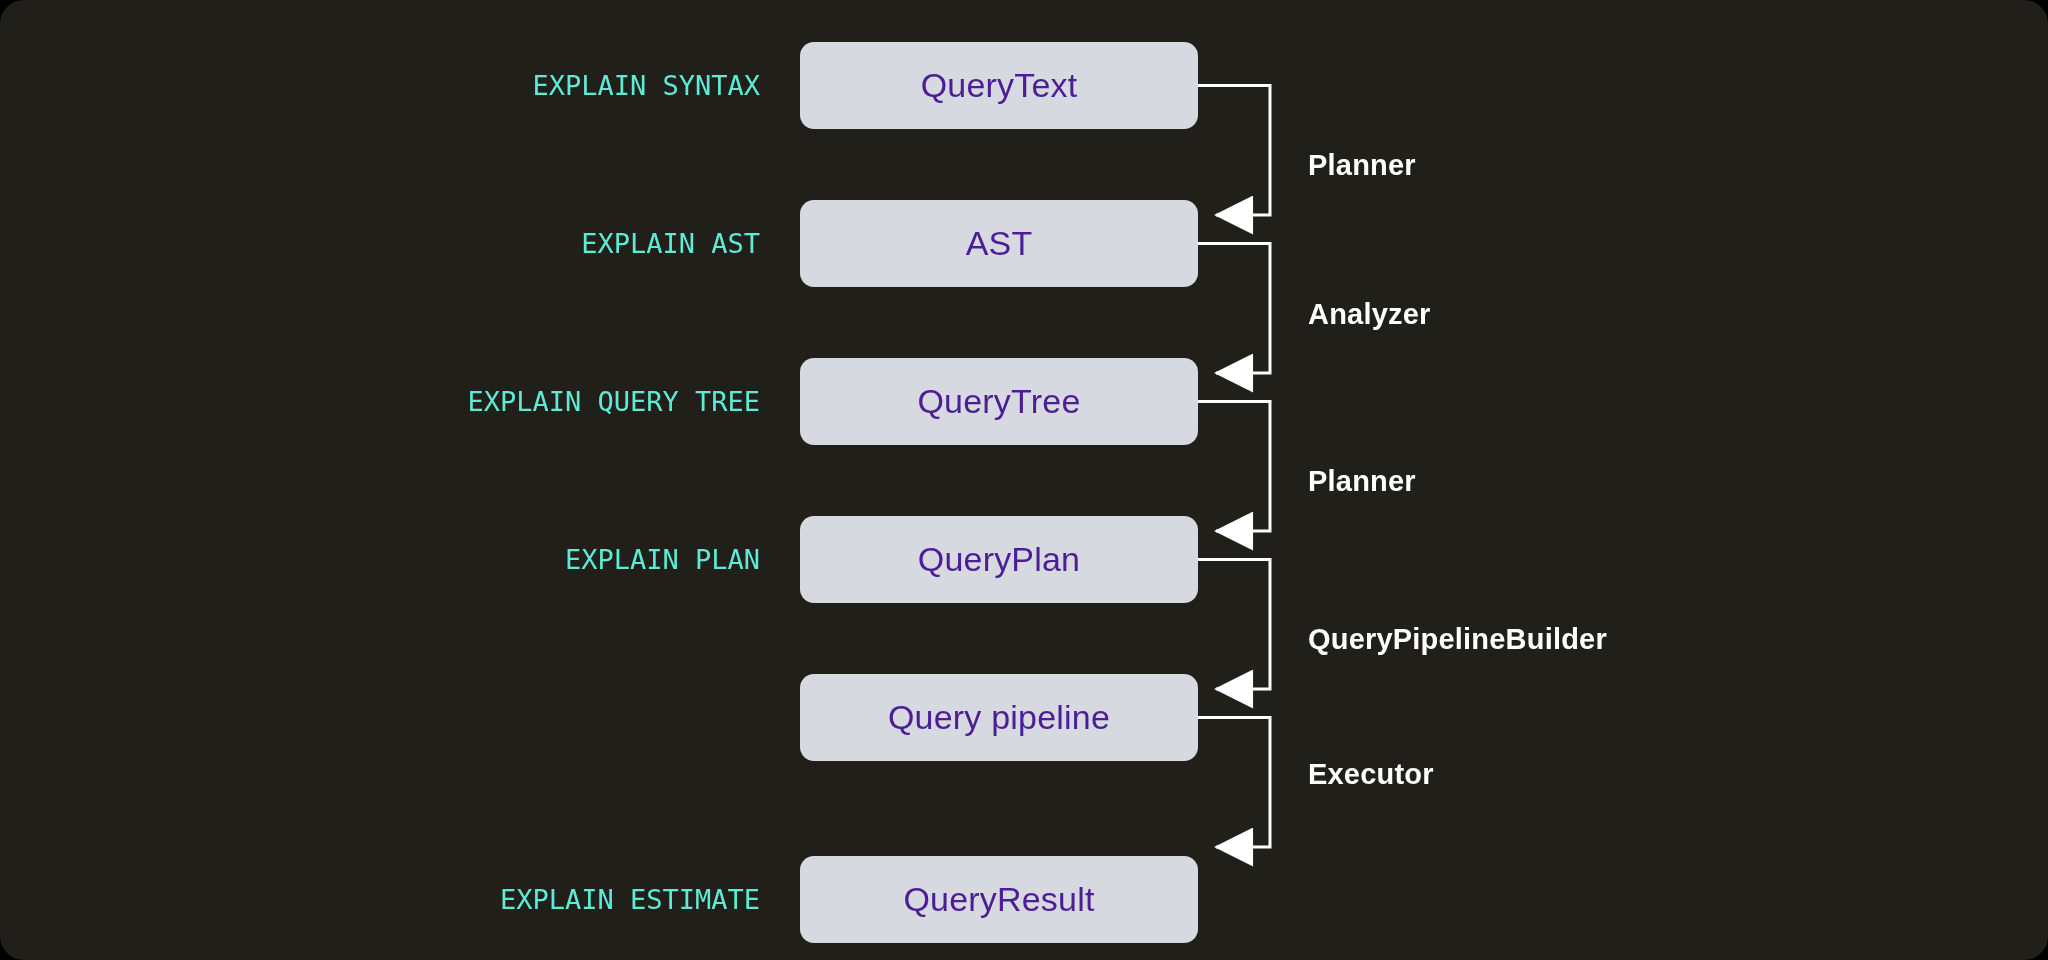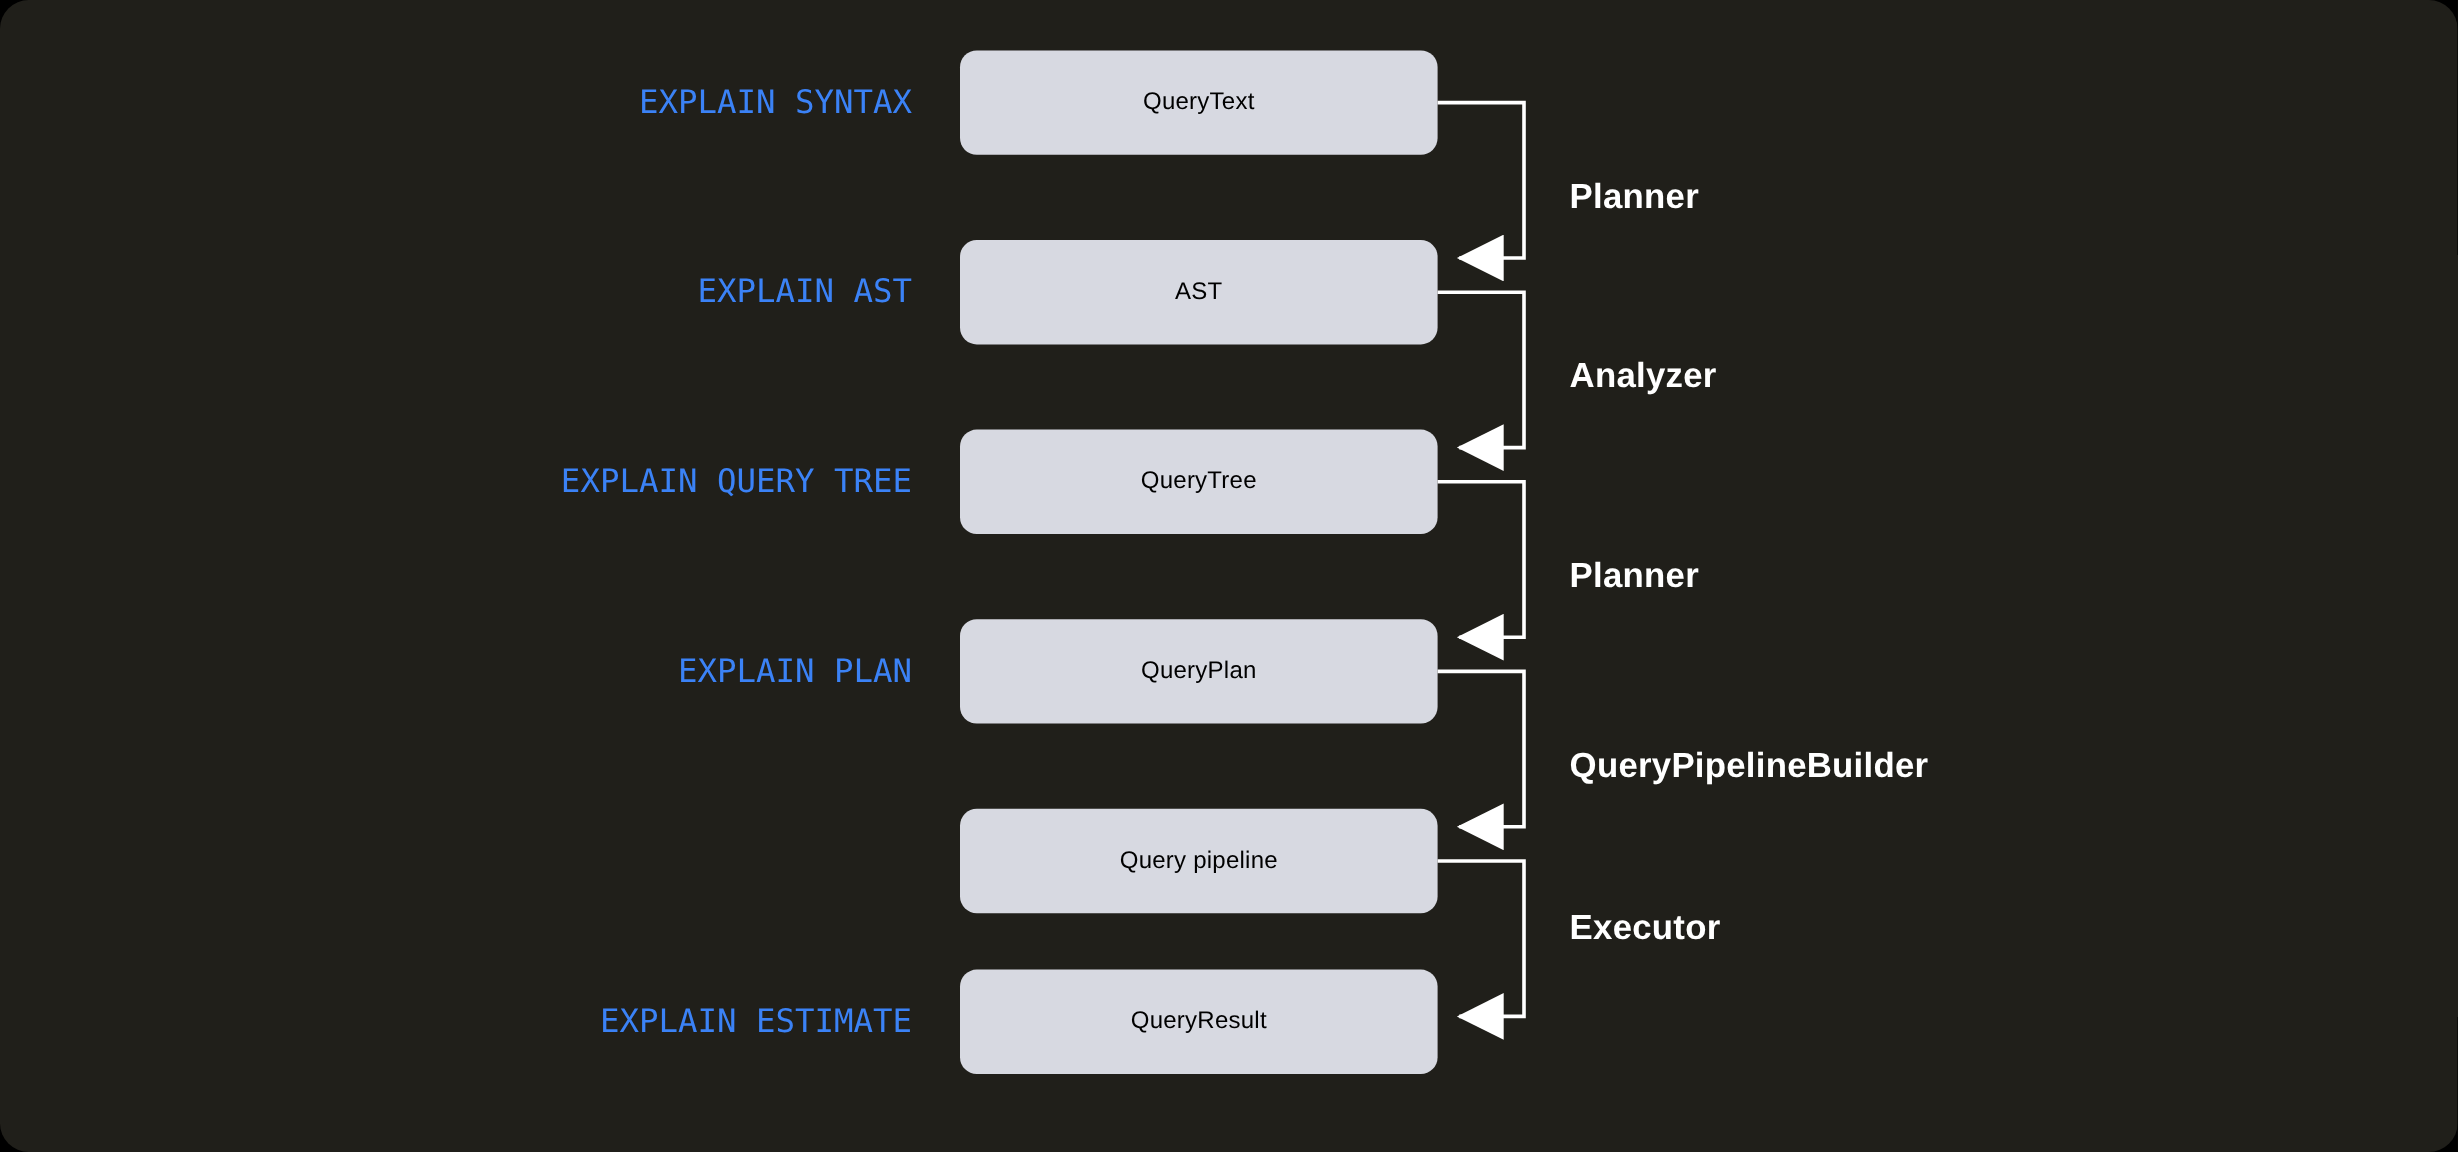--- a/index.html
+++ b/index.html
@@ -23,42 +23,42 @@
     height: 87px;
   }
   .cmd {
     position: absolute;
     left: 0;
     top: 0;
     width: 760px;
     height: 87px;
     line-height: 87px;
     text-align: right;
-    color: #3b82f6;
+    color: #5eead4;
     font-family: "DejaVu Sans Mono", "Liberation Mono", monospace;
     font-size: 27px;
     font-weight: 400;
     letter-spacing: 0px;
     white-space: pre;
   }
   .stage-box {
     position: absolute;
     left: 800px;
     top: 0;
     width: 398px;
     height: 87px;
     background: #d7d9e1;
     border-radius: 14px;
     display: flex;
     align-items: center;
     justify-content: center;
   }
   .stage-box span {
-    color: #000000;
-    font-size: 20px;
+    color: #4c1d95;
+    font-size: 34px;
     font-weight: 500;
     letter-spacing: 0.2px;
   }
   .connectors {
     position: absolute;
     left: 0;
     top: 0;
     pointer-events: none;
   }
   .component-label {
@@ -104,21 +104,21 @@
       <span>QueryPlan</span>
     </div>
   </div>
 
   <div class="row" style="top:674px">
     <div class="stage-box">
       <span>Query pipeline</span>
     </div>
   </div>
 
-  <div class="row" style="top:808px">
+  <div class="row" style="top:856px">
     <div class="cmd">EXPLAIN ESTIMATE</div>
     <div class="stage-box">
       <span>QueryResult</span>
     </div>
   </div>
 
   <svg class="connectors" width="2048" height="960" viewBox="0 0 2048 960">
     <defs>
       <marker id="arrow" viewBox="0 0 10 10" refX="9.5" refY="5" markerWidth="14" markerHeight="13" orient="auto-start-reverse">
         <path d="M0,0 L10,5 L0,10 z" fill="#ffffff"></path>

